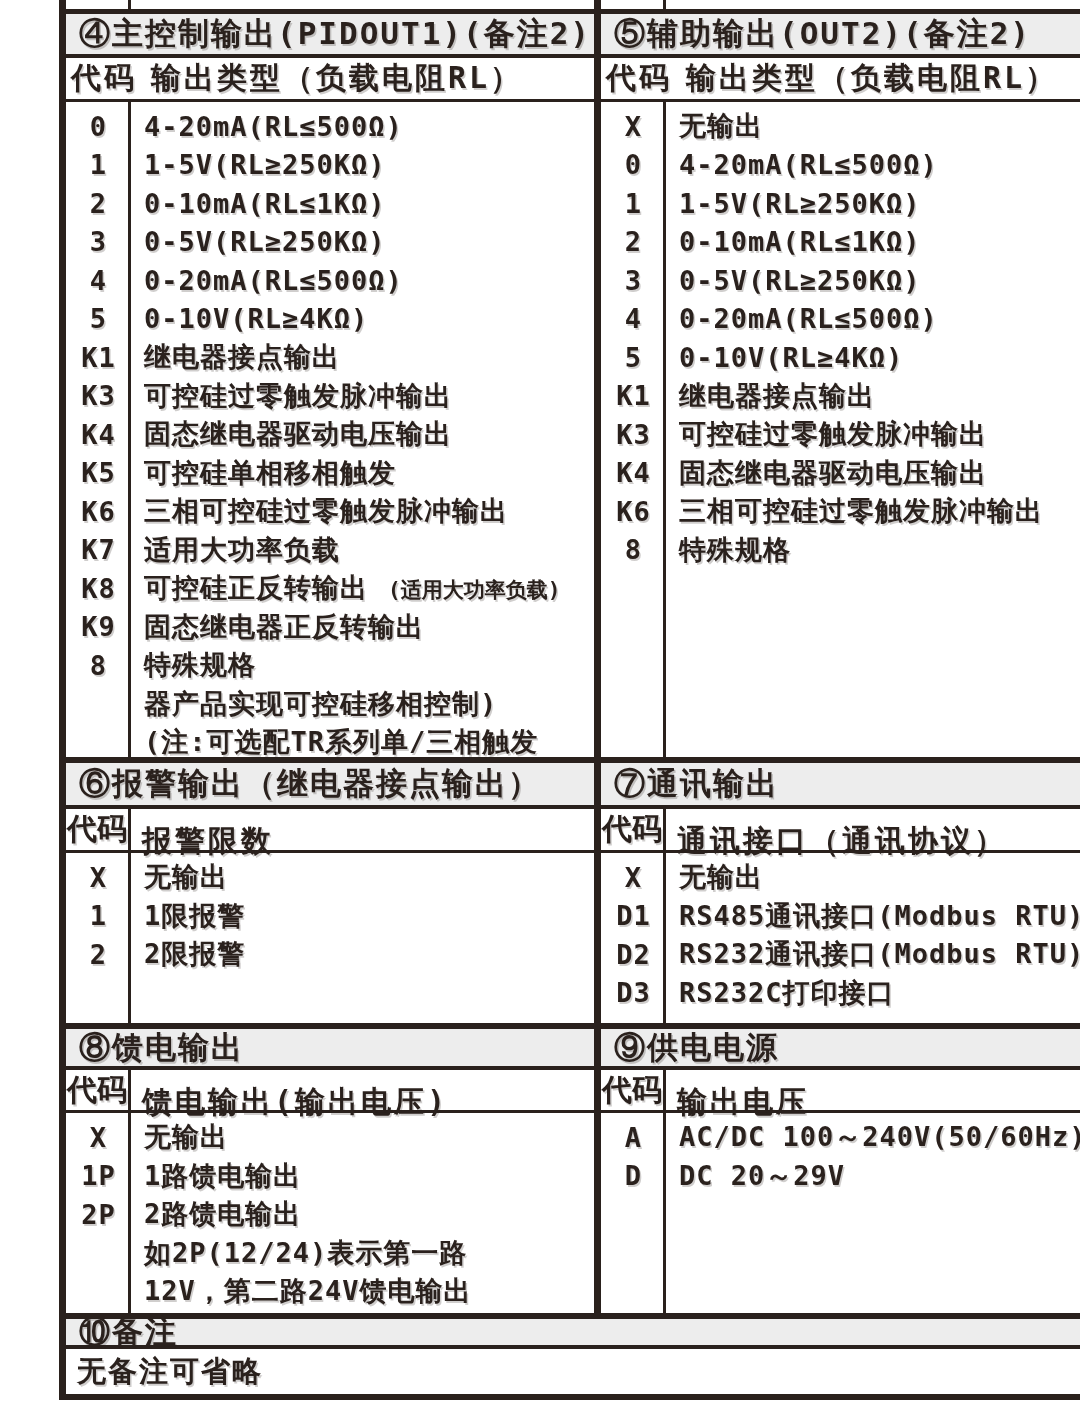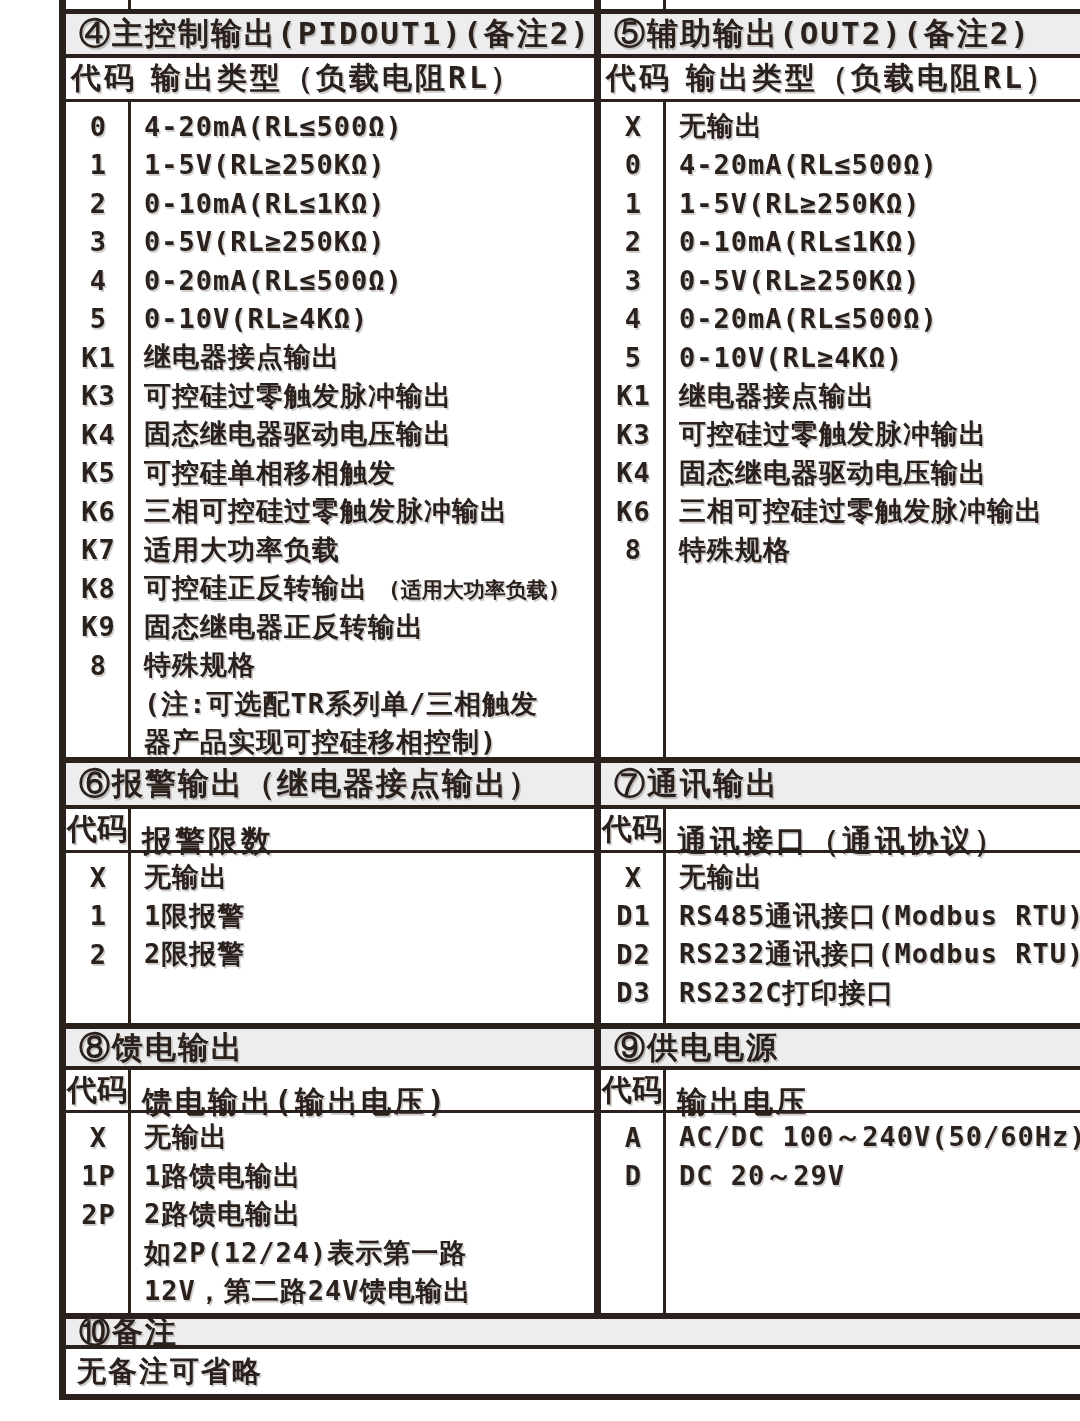--- a/index.html
+++ b/index.html
@@ -169,25 +169,25 @@
         <div class="r">
           <span class="code">K9</span>
           <span class="desc">固态继电器正反转输出</span>
         </div>
         <div class="r">
           <span class="code">8</span>
           <span class="desc">特殊规格</span>
         </div>
         <div class="r">
           <span class="code"></span>
+          <span class="desc">器产品实现可控硅移相控制)</span>
+        </div>
+        <div class="r">
+          <span class="code"></span>
           <span class="desc">(注:可选配TR系列单/三相触发</span>
-        </div>
-        <div class="r">
-          <span class="code"></span>
-          <span class="desc">器产品实现可控硅移相控制)</span>
         </div>
       </div>
     <span class="vb"></span>
     <div class="cr bodyc">
         <div class="r">
           <span class="code">X</span>
           <span class="desc">无输出</span>
         </div>
         <div class="r">
           <span class="code">0</span>

